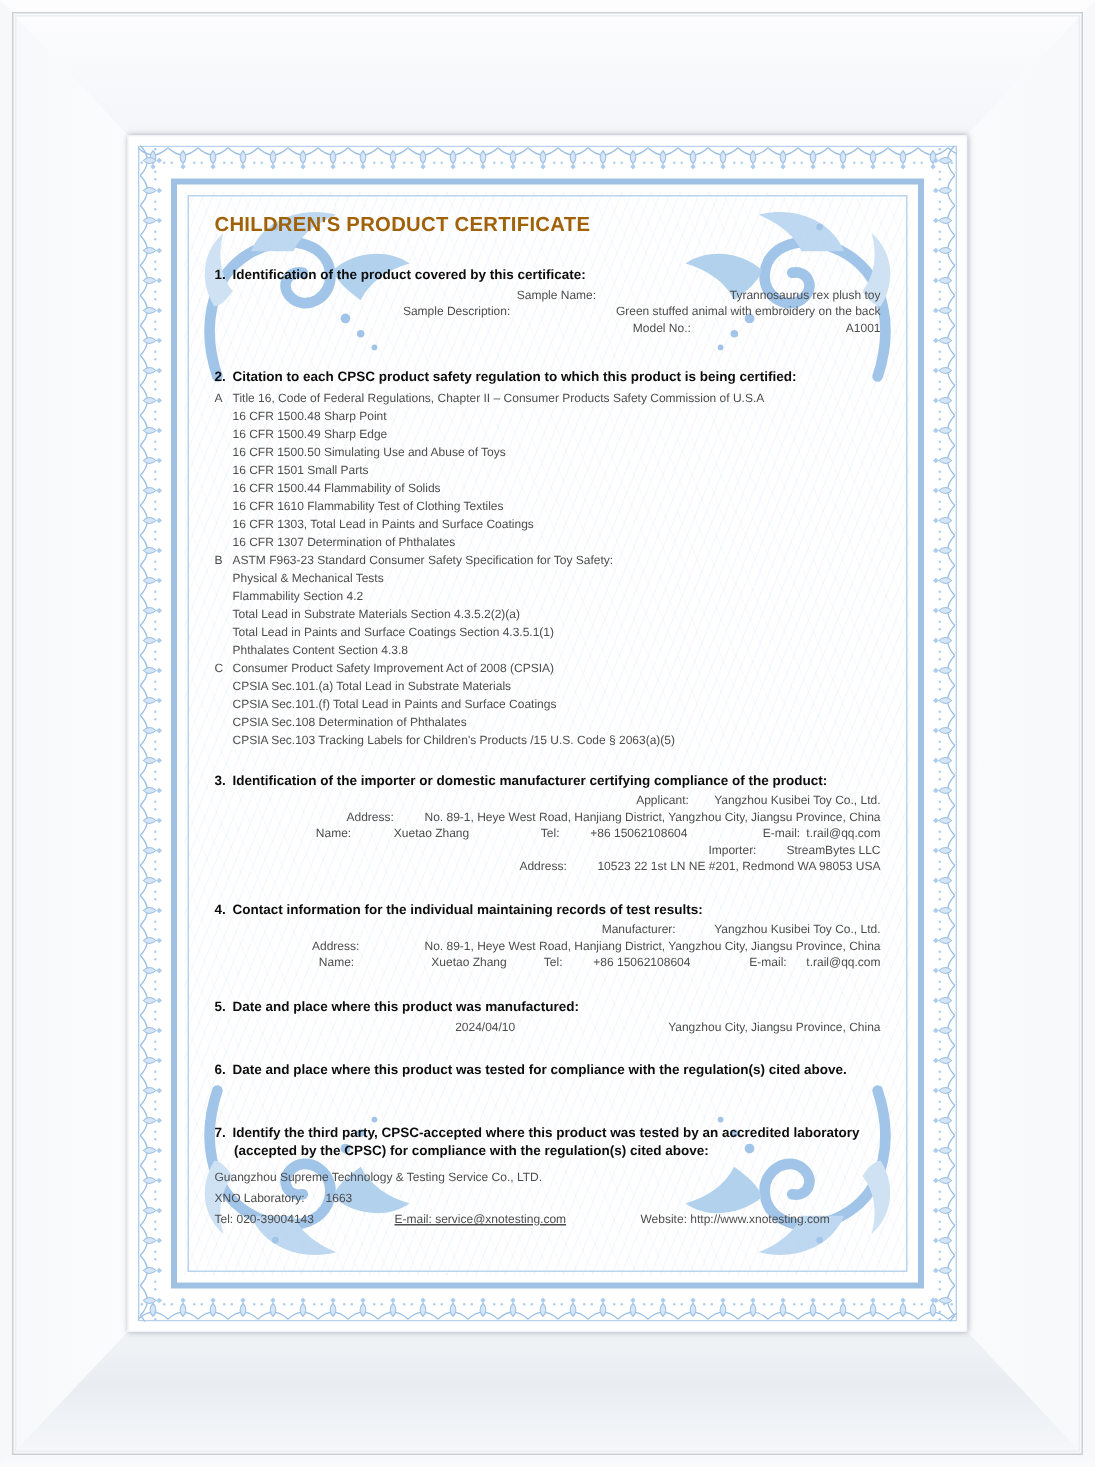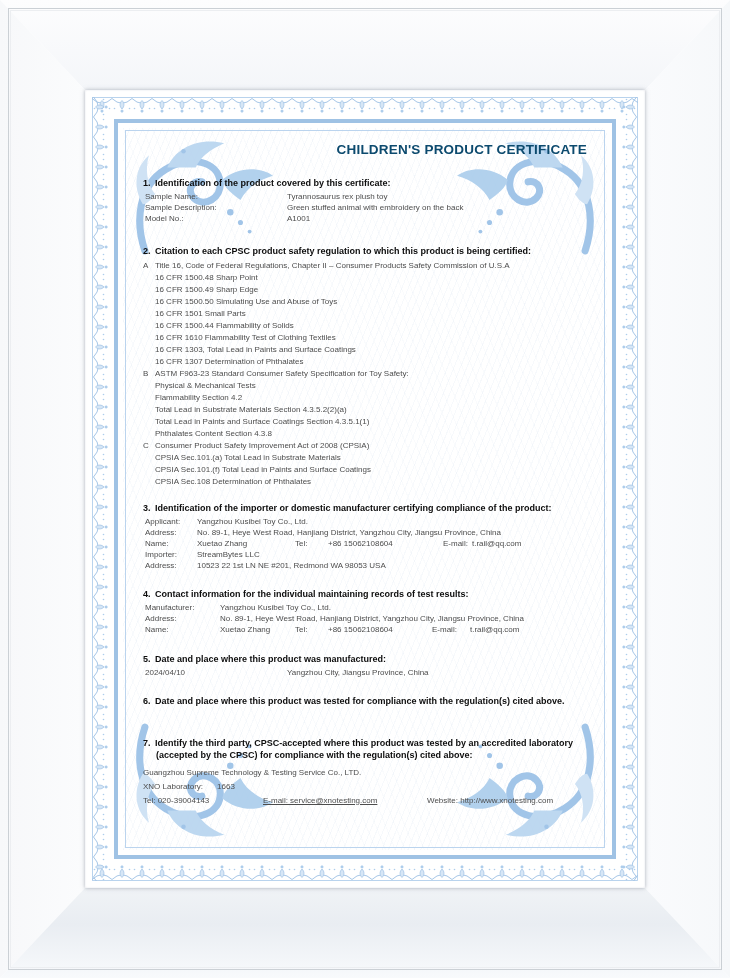--- a/index.html
+++ b/index.html
@@ -32,28 +32,28 @@
   .band-thick{position:absolute;inset:29px;border:4px solid #9fc2e4;z-index:1;}
   .band-thin{position:absolute;inset:40px;border:1px solid #bbd4ee;z-index:1;}
   .flourish{position:absolute;width:168px;height:122px;z-index:1;opacity:.95;}
   .fl-tl{left:43px;top:43px;}
   .fl-tr{right:43px;top:43px;transform:scaleX(-1);}
   .fl-bl{left:43px;bottom:43px;transform:scaleY(-1);}
   .fl-br{right:43px;bottom:43px;transform:scale(-1,-1);}
   
   .content{position:absolute;inset:41px;z-index:2;padding:8px 17px 0 17px;color:#4d4d4d;
            font-size:8px;line-height:11.2px;}
-  .title{text-align:right;font-size:13.5px;line-height:17px;font-weight:bold;color:#0c4a6e;
+  .title{text-align:left;font-size:13.5px;line-height:17px;font-weight:bold;color:#a16207;
          letter-spacing:.2px;margin-top:2px;}
   .sec-h{display:flex;font-weight:bold;color:#0d0d0d;font-size:9px;line-height:12px;}
   .sec-h .no{width:12px;flex:0 0 12px;}
   .sec1{margin-top:19px;} .sec2{margin-top:20px;} .sec3{margin-top:14px;}
   .sec4{margin-top:16px;} .sec5{margin-top:18px;} .sec6{margin-top:17px;} .sec7{margin-top:30px;}
   .rows{margin-top:2px;padding-left:2px;}
-  .kv{display:flex;white-space:nowrap;}
+  .kv{display:flex;white-space:nowrap;justify-content:flex-end;}
   .k1{flex:0 0 142px;}           
   .k3{flex:0 0 52px;}            
   .v3{flex:0 0 98px;}
   .k4{flex:0 0 75px;}            
   .v4{flex:0 0 75px;}
   .ktel{flex:0 0 33px;}
   .vtel3{flex:0 0 115px;} .vtel4{flex:0 0 104px;}
   .kmail3{flex:0 0 29px;} .kmail4{flex:0 0 38px;}
   .s2block{margin-top:3px;line-height:12px;}
   .grp{display:flex;}
@@ -311,20 +311,21 @@
           <div class="g-item">Total Lead in Substrate Materials Section 4.3.5.2(2)(a)</div>
           <div class="g-item">Total Lead in Paints and Surface Coatings Section 4.3.5.1(1)</div>
           <div class="g-item">Phthalates Content Section 4.3.8</div>
           <div class="grp">
             <span class="g-letter">C</span>
             <span>Consumer Product Safety Improvement Act of 2008 (CPSIA)</span>
           </div>
           <div class="g-item">CPSIA Sec.101.(a) Total Lead in Substrate Materials</div>
           <div class="g-item">CPSIA Sec.101.(f) Total Lead in Paints and Surface Coatings</div>
           <div class="g-item">CPSIA Sec.108 Determination of Phthalates</div>
+          <div class="g-item">CPSIA Sec.103 Tracking Labels for Children's Products /15 U.S. Code § 2063(a)(5)</div>
         </div>
       </section>
 
       <section class="sec3">
         <div class="sec-h">
           <span class="no">3.</span>
           <span>Identification of the importer or domestic manufacturer certifying compliance of the product:</span>
         </div>
         <div class="rows">
           <div class="kv">

